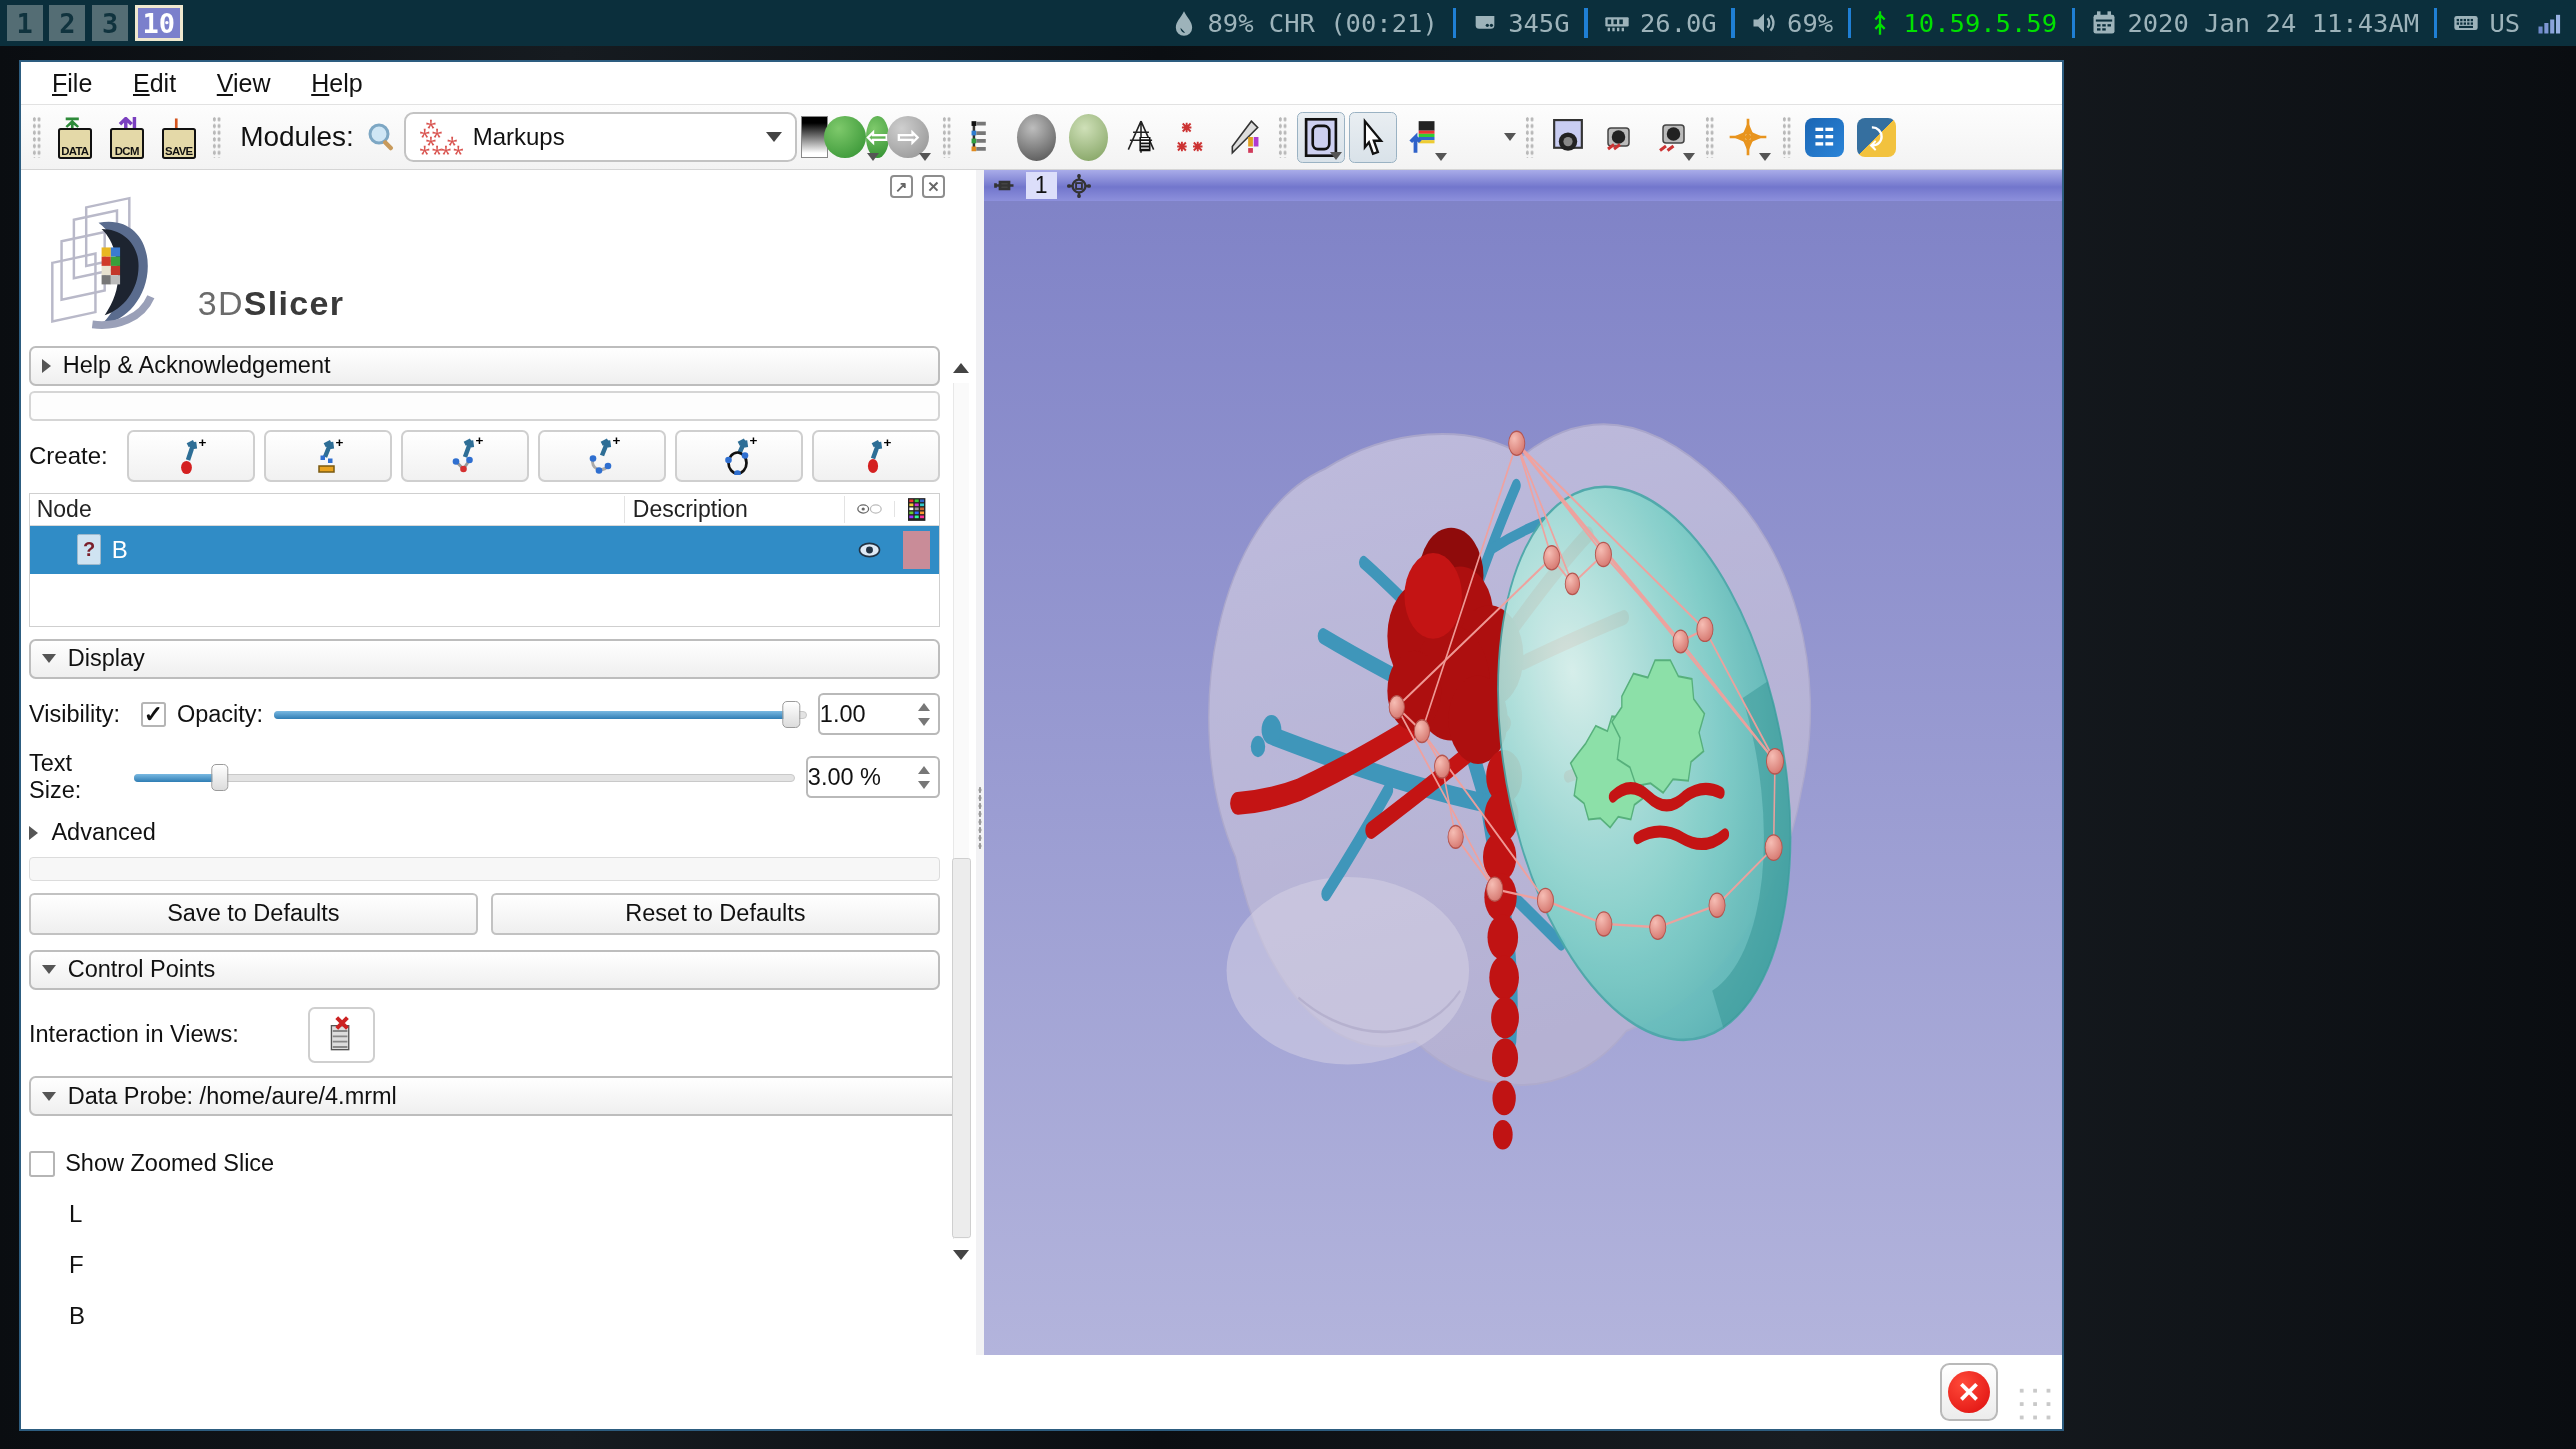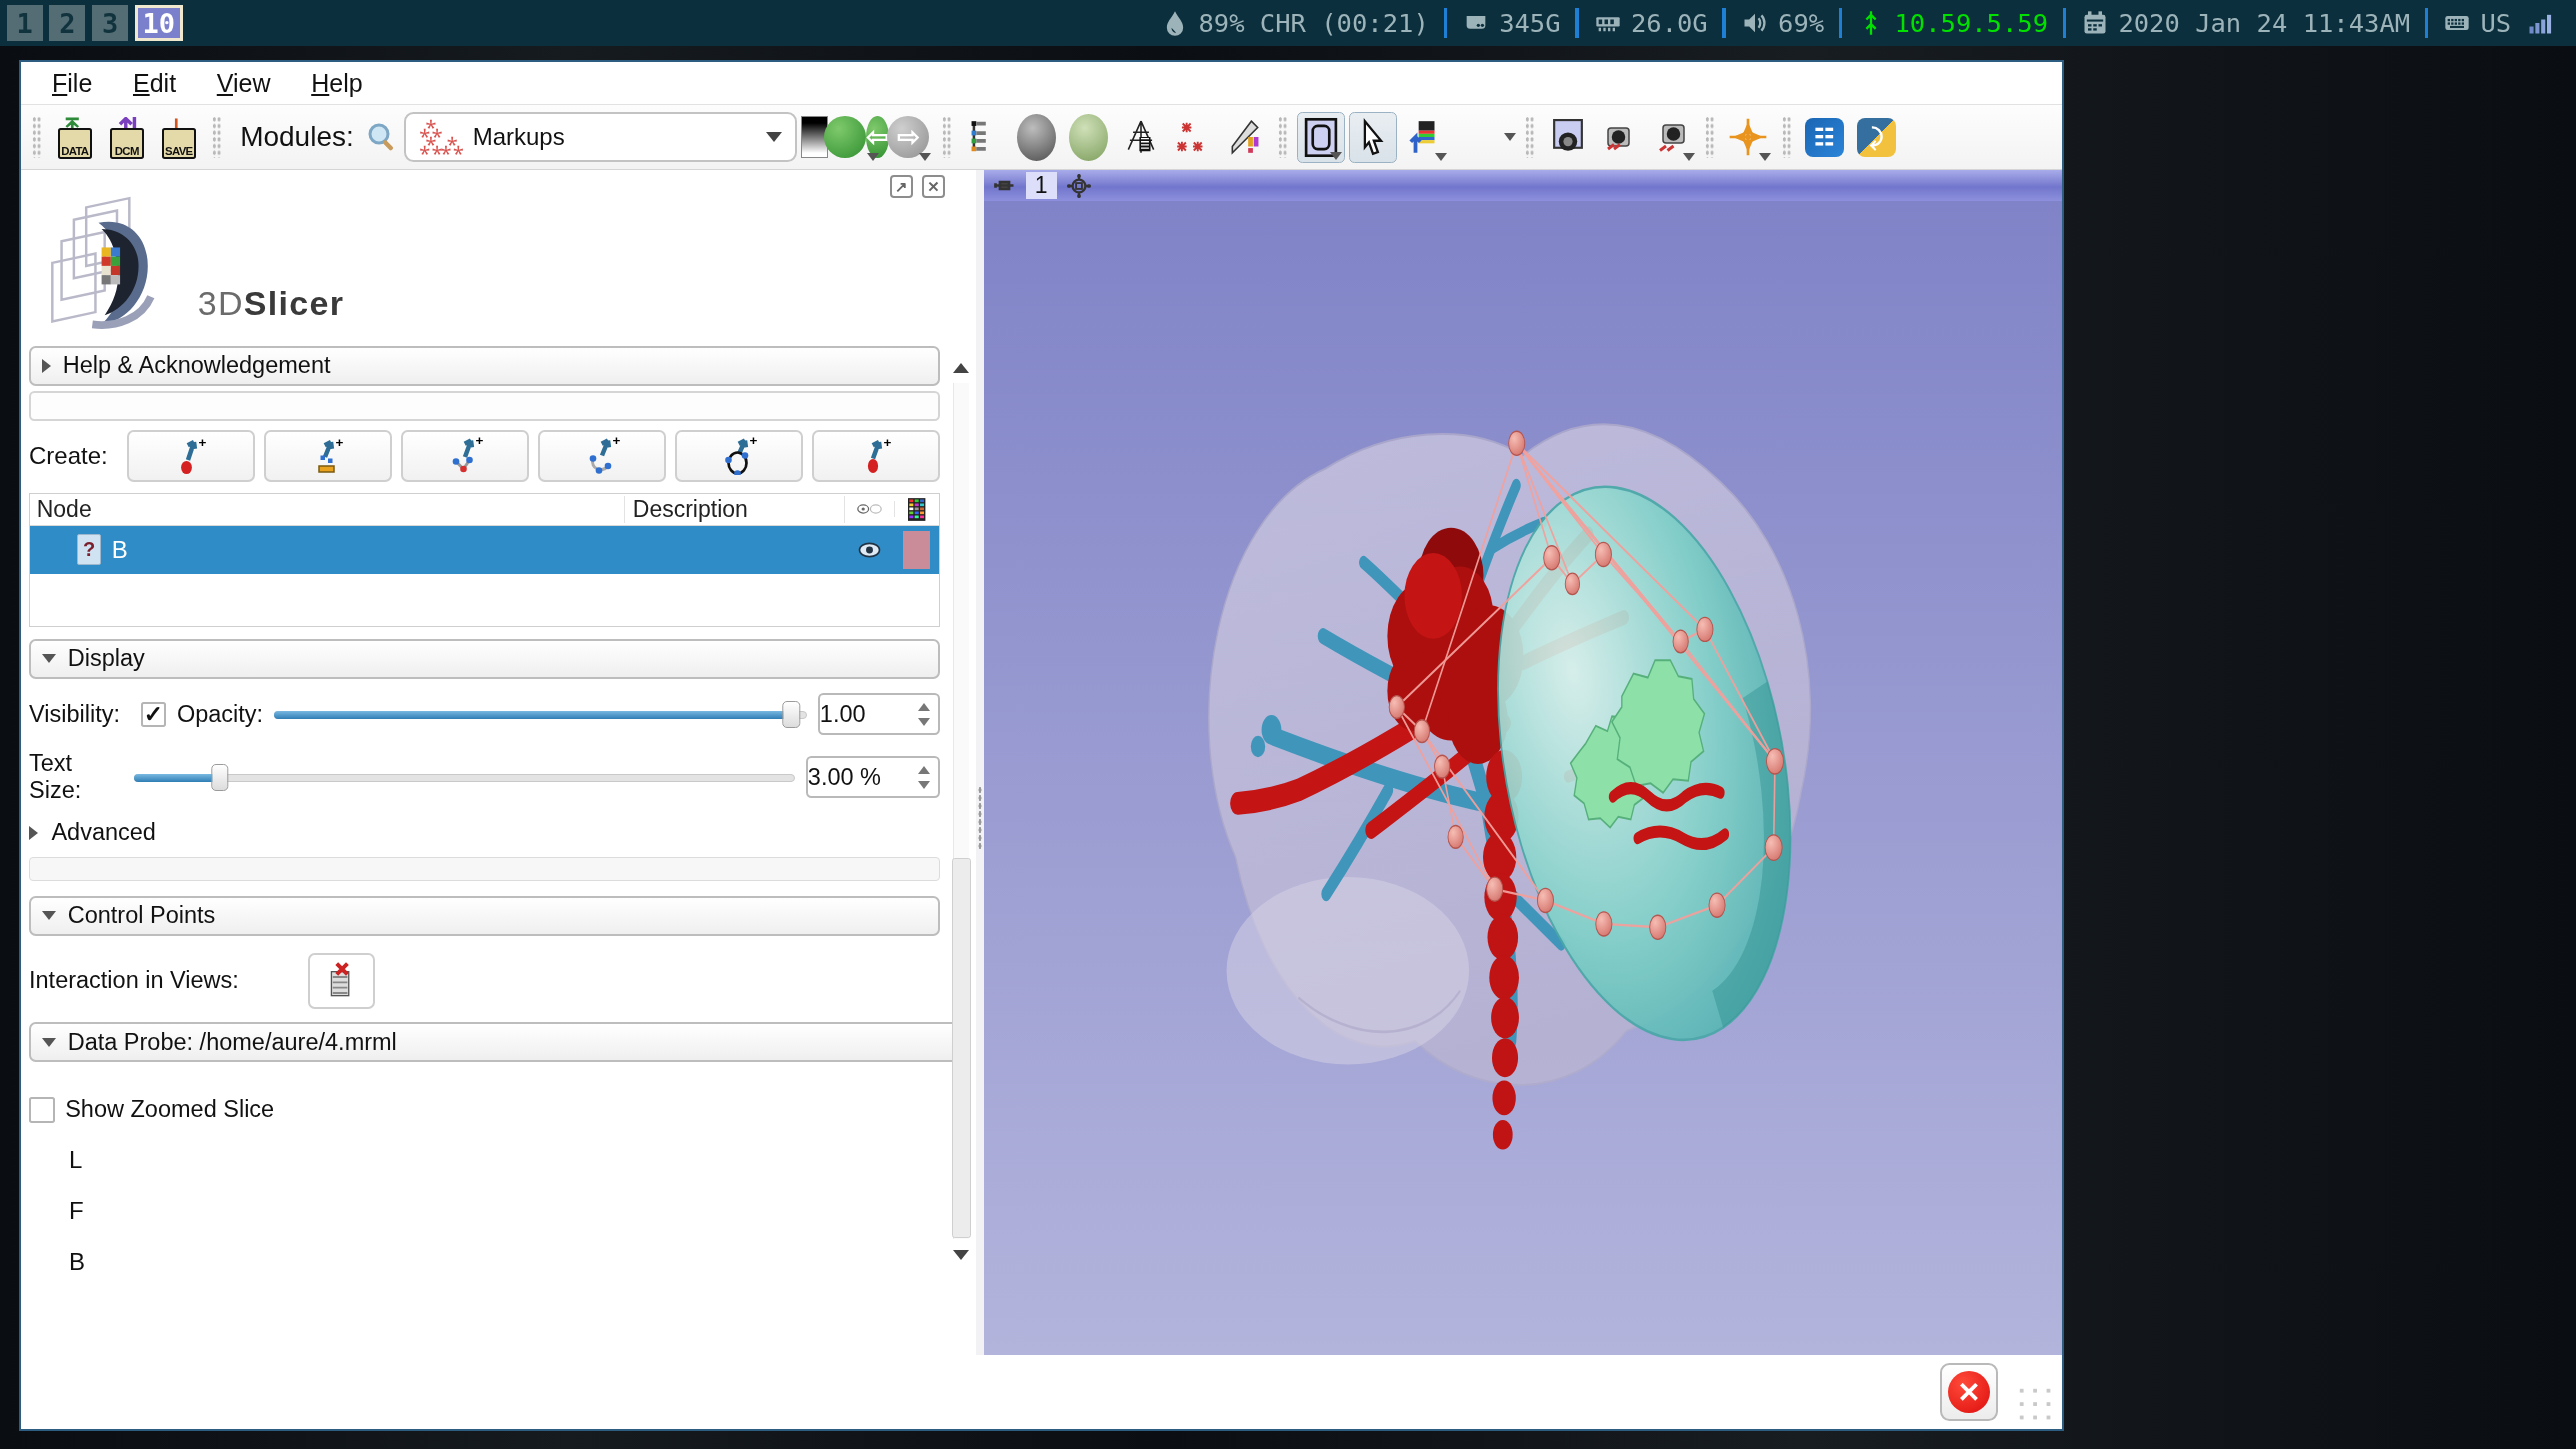--- a/index.html
+++ b/index.html
@@ -8,21 +8,21 @@
   .screen { position:relative; width:2576px; height:1449px; overflow:hidden;
     background:linear-gradient(90deg,#0a0d11 0%,#161b20 22%,#0b0e12 45%,#181d22 70%,#0a0d11 100%); }
 
   
   .topbar { position:absolute; left:0; top:0; width:2576px; height:46px; background:#0b2f3c;
     display:flex; align-items:center; font-family:"DejaVu Sans Mono", monospace; color:#9db3ba; font-size:25.5px; }
   .ws { display:flex; gap:6.7px; margin-left:6.7px; }
   .ws-box { width:36px; height:36px; display:flex; align-items:center; justify-content:center;
     background:#546d74; color:#10333e; font-weight:bold; font-size:27px; }
   .ws-box.active { background:#7b80cc; color:#fff; border:3.4px solid #efe8cf; width:48px; }
-  .tb-right { margin-left:auto; display:flex; align-items:center; gap:14.8px; padding-right:22px; }
+  .tb-right { margin-left:auto; display:flex; align-items:center; gap:14.8px; padding-right:13px; }
   .tb-item { display:flex; align-items:center; gap:9.4px; white-space:nowrap; }
   .tb-sep { width:3.4px; height:29.5px; background:#1f7fd4; }
   .tb-ico { width:28px; height:28px; flex:0 0 auto; }
   .ip { color:#00e100; }
 
   
   .appwin { position:absolute; left:19px; top:60px; width:2045px; height:1371px;
     border:2.7px solid #2d5d80; background:#ffffff; display:flex; flex-direction:column; }
 
   .menubar { height:42px; background:#ffffff; display:flex; align-items:center; gap:2.7px; padding-left:12px;
@@ -606,20 +606,24 @@
               </span>
           </div>
         </div>
 
         <div class="row" style="gap:13.4px;">
           <span class="tri-r"></span>
           <span>Advanced</span>
         </div>
         <div class="thinbar"></div>
 
+        <div class="def-row">
+          <div class="def-btn">Save to Defaults</div>
+          <div class="def-btn">Reset to Defaults</div>
+        </div>
 
         <div class="cbar" style="margin-top:14.8px;">
           <span class="tri-d"></span>
           <span>Control Points</span>
         </div>
 
         <div class="row" style="margin-top:17.4px;">
           <span style="width:268px;">Interaction in Views:</span>
           <div class="int-btn">
             <svg width="29.5" height="40" viewBox="0 0 22 30">

